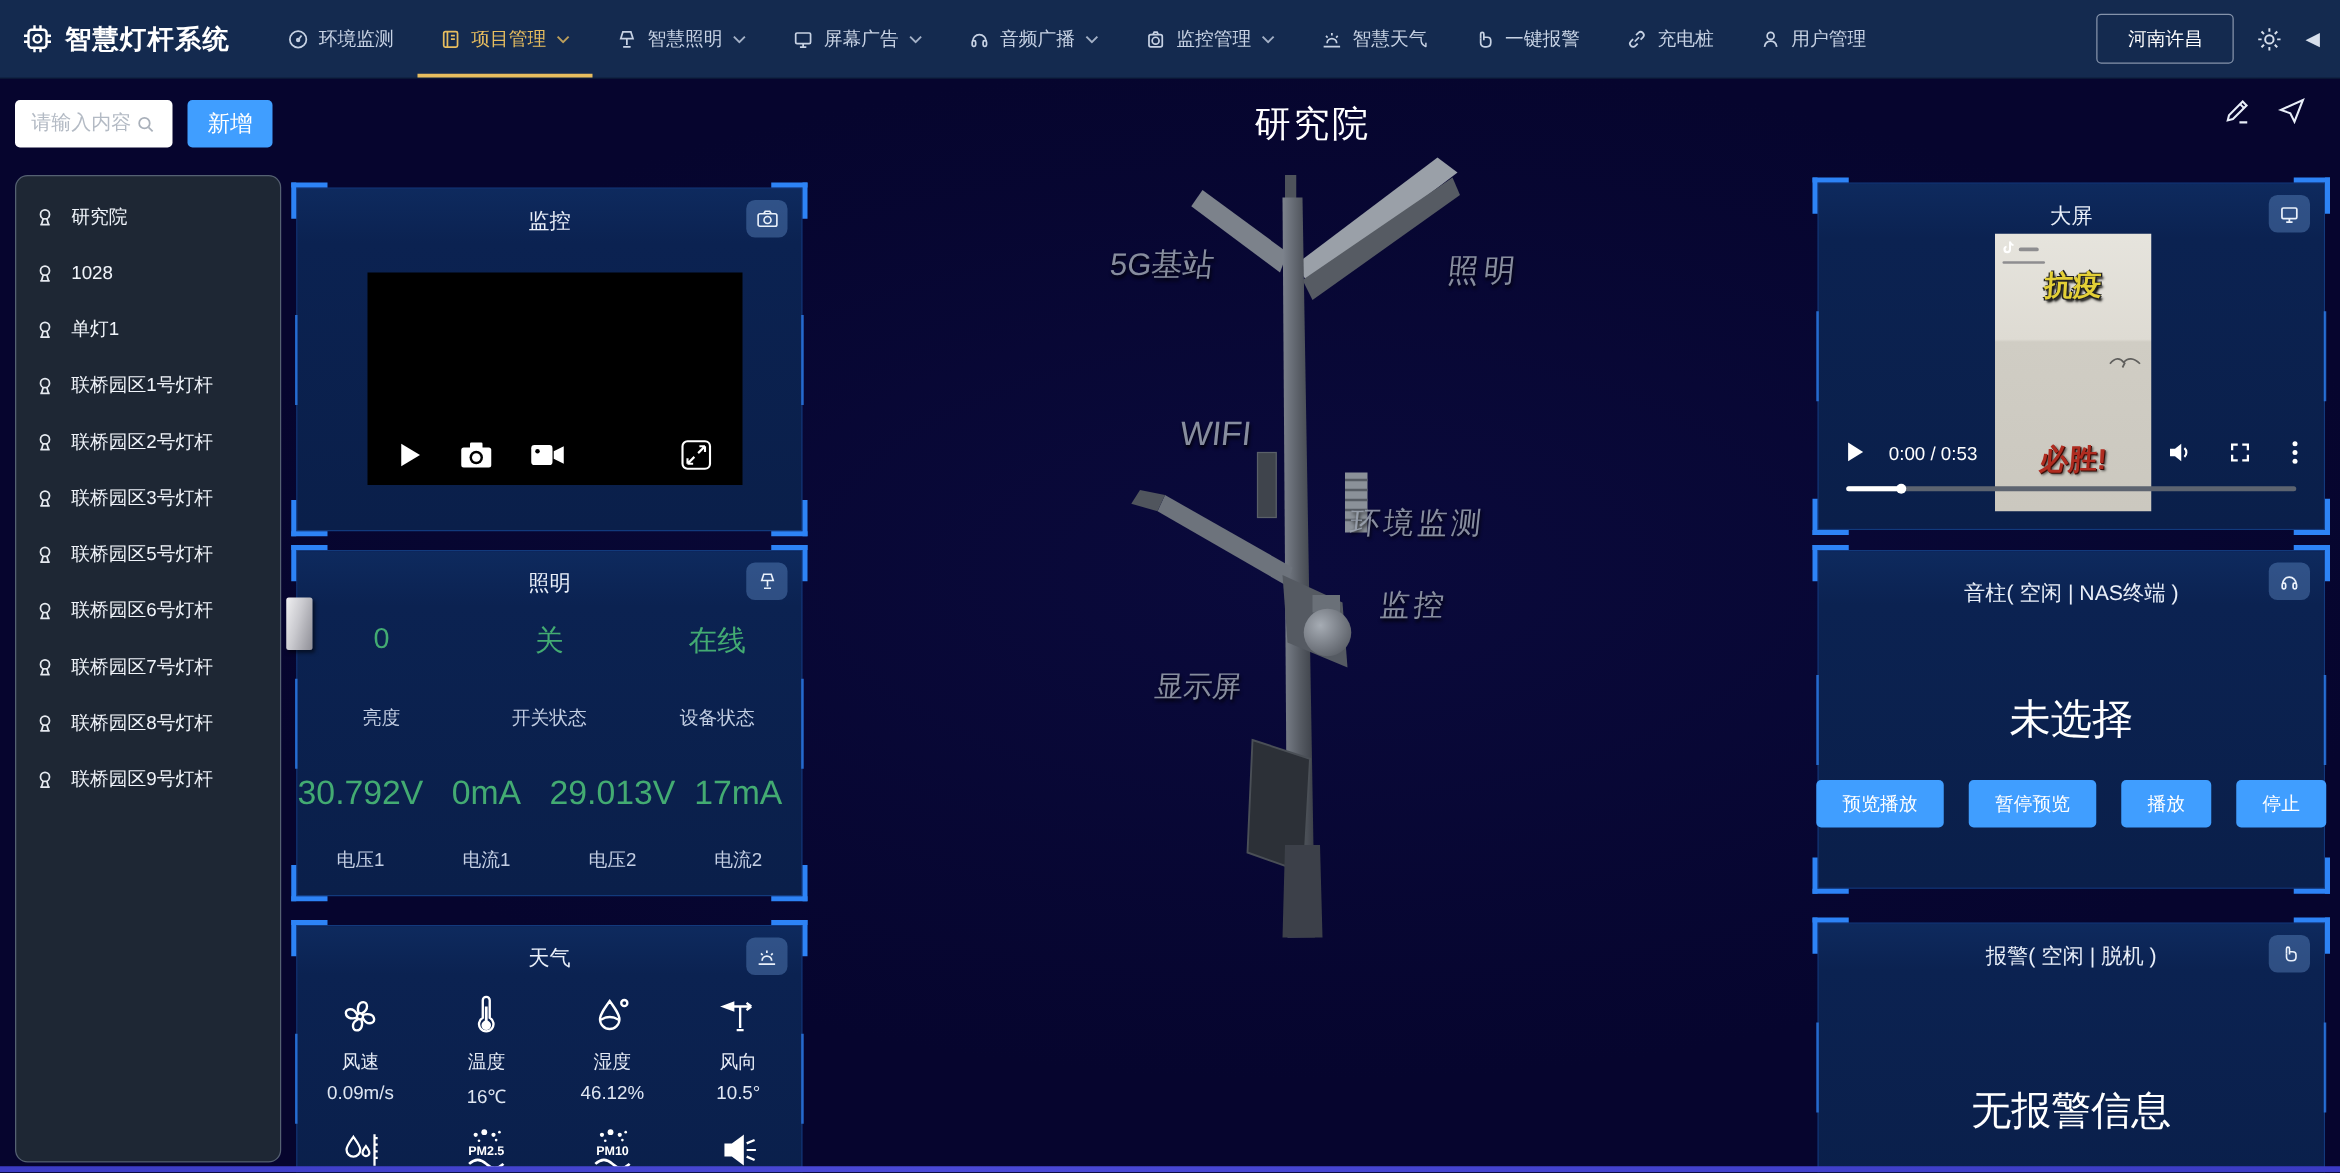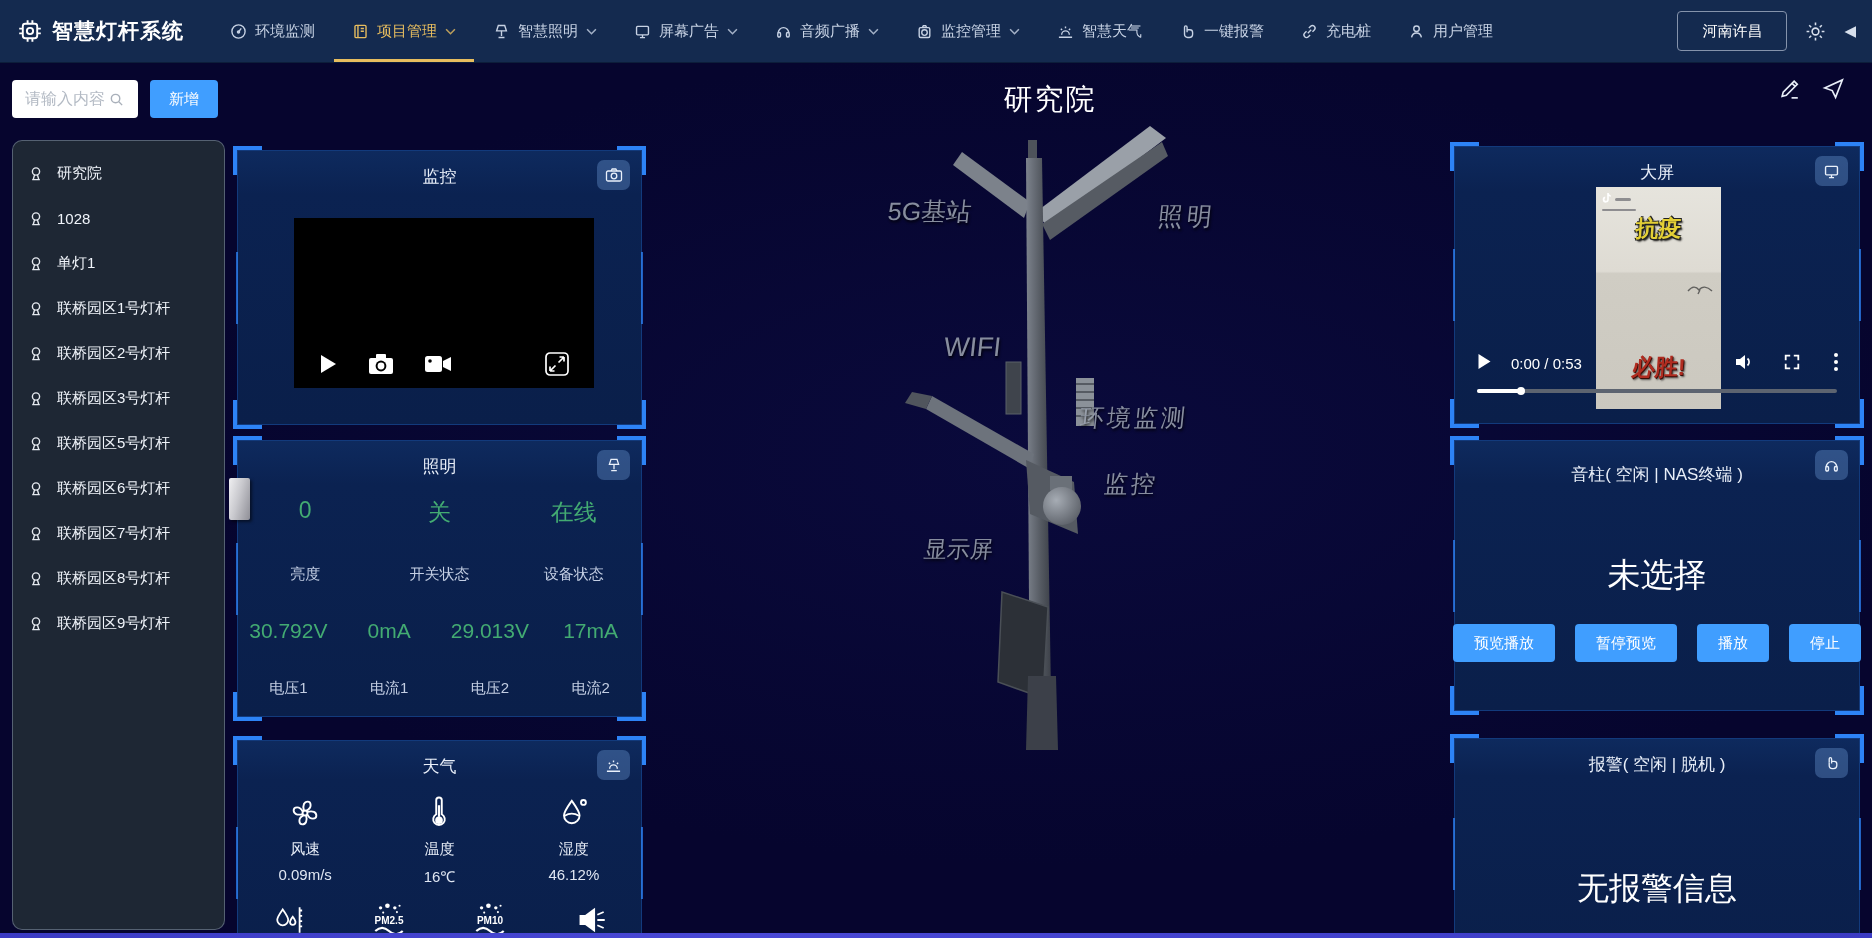--- a/index.html
+++ b/index.html
@@ -33,21 +33,21 @@
   .stage-tools{position:absolute;top:14px;right:26px;display:flex;gap:18px;}
   .stage-tools svg{cursor:pointer;}
 
   
   .search-box{position:absolute;left:12px;top:80px;width:126px;height:38px;background:#fff;
               border-radius:4px;display:flex;align-items:center;padding:0 9px;box-sizing:border-box;z-index:55;}
   .search-box input{border:none;outline:none;background:transparent;width:84px;font-size:16px;
                     color:#333;font-family:inherit;text-align:center;}
   .search-box input::placeholder{color:#b3bac4;}
   .add-btn{position:absolute;left:150px;top:80px;width:68px;height:38px;background:#409eff;border:none;
-           color:#fff;font-size:15px;border-radius:4px;cursor:pointer;font-family:inherit;z-index:55;}
+           color:#fff;font-size:18px;border-radius:4px;cursor:pointer;font-family:inherit;z-index:55;}
   .device-list{position:absolute;left:12px;top:140px;width:213px;height:790px;box-sizing:border-box;
                background:rgba(31,40,53,.97);border:1px solid rgba(190,205,230,.35);border-radius:10px;
                padding:10px 0;z-index:55;}
   .device-item{height:45px;display:flex;align-items:center;gap:13px;padding:0 15px;color:#f0f4fa;
                font-size:15px;cursor:pointer;white-space:nowrap;}
   .device-item svg{flex:0 0 auto;opacity:.95;}
 
   .collapse-handle{position:absolute;left:229px;top:478px;width:21px;height:42px;z-index:56;cursor:pointer;
                    background:linear-gradient(105deg,#f0f0f2 0%,#c9c9ce 45%,#8e8e96 100%);
                    border-radius:2px;box-shadow:2px 2px 3px rgba(0,0,0,.5);}
@@ -76,21 +76,21 @@
   .cctv-controls .grow{flex:1;}
 
   
   #lighting-panel{left:237px;top:440px;width:405px;height:277px;}
   .flex-row{position:absolute;left:0;width:100%;display:flex;}
   .flex-row > span{flex:1;text-align:center;}
   .val-green{color:#43ab72;}
   .lbl{color:#c3cee3;}
   .lv1{top:56px;font-size:23px;}
   .ll1{top:124px;font-size:15px;}
-  .lv2{top:178px;font-size:21px;}
+  .lv2{top:178px;font-size:27px;}
   .ll2{top:238px;font-size:15px;}
 
   
   #weather-panel{left:237px;top:740px;width:405px;height:245px;}
   .w-row{position:absolute;top:52px;left:0;width:100%;display:flex;}
   .w-col{flex:1;display:flex;flex-direction:column;align-items:center;gap:7px;color:#e6ecf6;}
   .w-label{font-size:15px;}
   .w-value{font-size:15px;color:#dfe6f2;}
   .w-row2{position:absolute;top:160px;left:0;width:100%;display:flex;}
   .w-row2 .w-col{gap:4px;}
@@ -504,20 +504,29 @@
       </div>
       <div class="w-col">
         <svg width="40" height="40" viewBox="0 0 36 36" fill="none" stroke="#fff" stroke-width="1.7">
           <path d="M16 7c-4.2 6-7 9.6-7 13.2a7 7 0 0 0 14 0C23 16.6 20.2 13 16 7z"></path>
           <path d="M9.6 20.5c4-2.4 8.8-2.4 12.8 0"></path>
           <circle cx="26.5" cy="8.5" r="2.2"></circle>
         </svg>
         <span class="w-label">湿度</span>
         <span class="w-value">46.12%</span>
       </div>
+      <div class="w-col">
+        <svg width="40" height="40" viewBox="0 0 36 36" fill="none" stroke="#fff" stroke-width="1.7">
+          <path d="M7 11l7-2.6v5.2z" fill="#fff"></path>
+          <path d="M14 11h13M27 11l-3.4-2.6M27 11l-3.4 2.6"></path>
+          <path d="M19 11v15.5M16.5 28h5"></path>
+        </svg>
+        <span class="w-label">风向</span>
+        <span class="w-value">10.5°</span>
+      </div>
     </div>
     <div class="w-row2">
       <div class="w-col">
         <svg width="38" height="38" viewBox="0 0 36 36" fill="none" stroke="#fff" stroke-width="1.7">
           <path d="M13 8c-3.2 4.6-5.2 7.2-5.2 9.8a5.2 5.2 0 0 0 10.4 0C18.2 15.2 16.2 12.6 13 8z"></path>
           <path d="M22.5 15c-1.6 2.2-2.6 3.6-2.6 5a2.6 2.6 0 0 0 5.2 0c0-1.4-1-2.8-2.6-5z"></path>
           <path d="M29 6v24M29 9h2.4M29 14h2.4M29 19h2.4M29 24h2.4"></path>
         </svg>
       </div>
       <div class="w-col">

